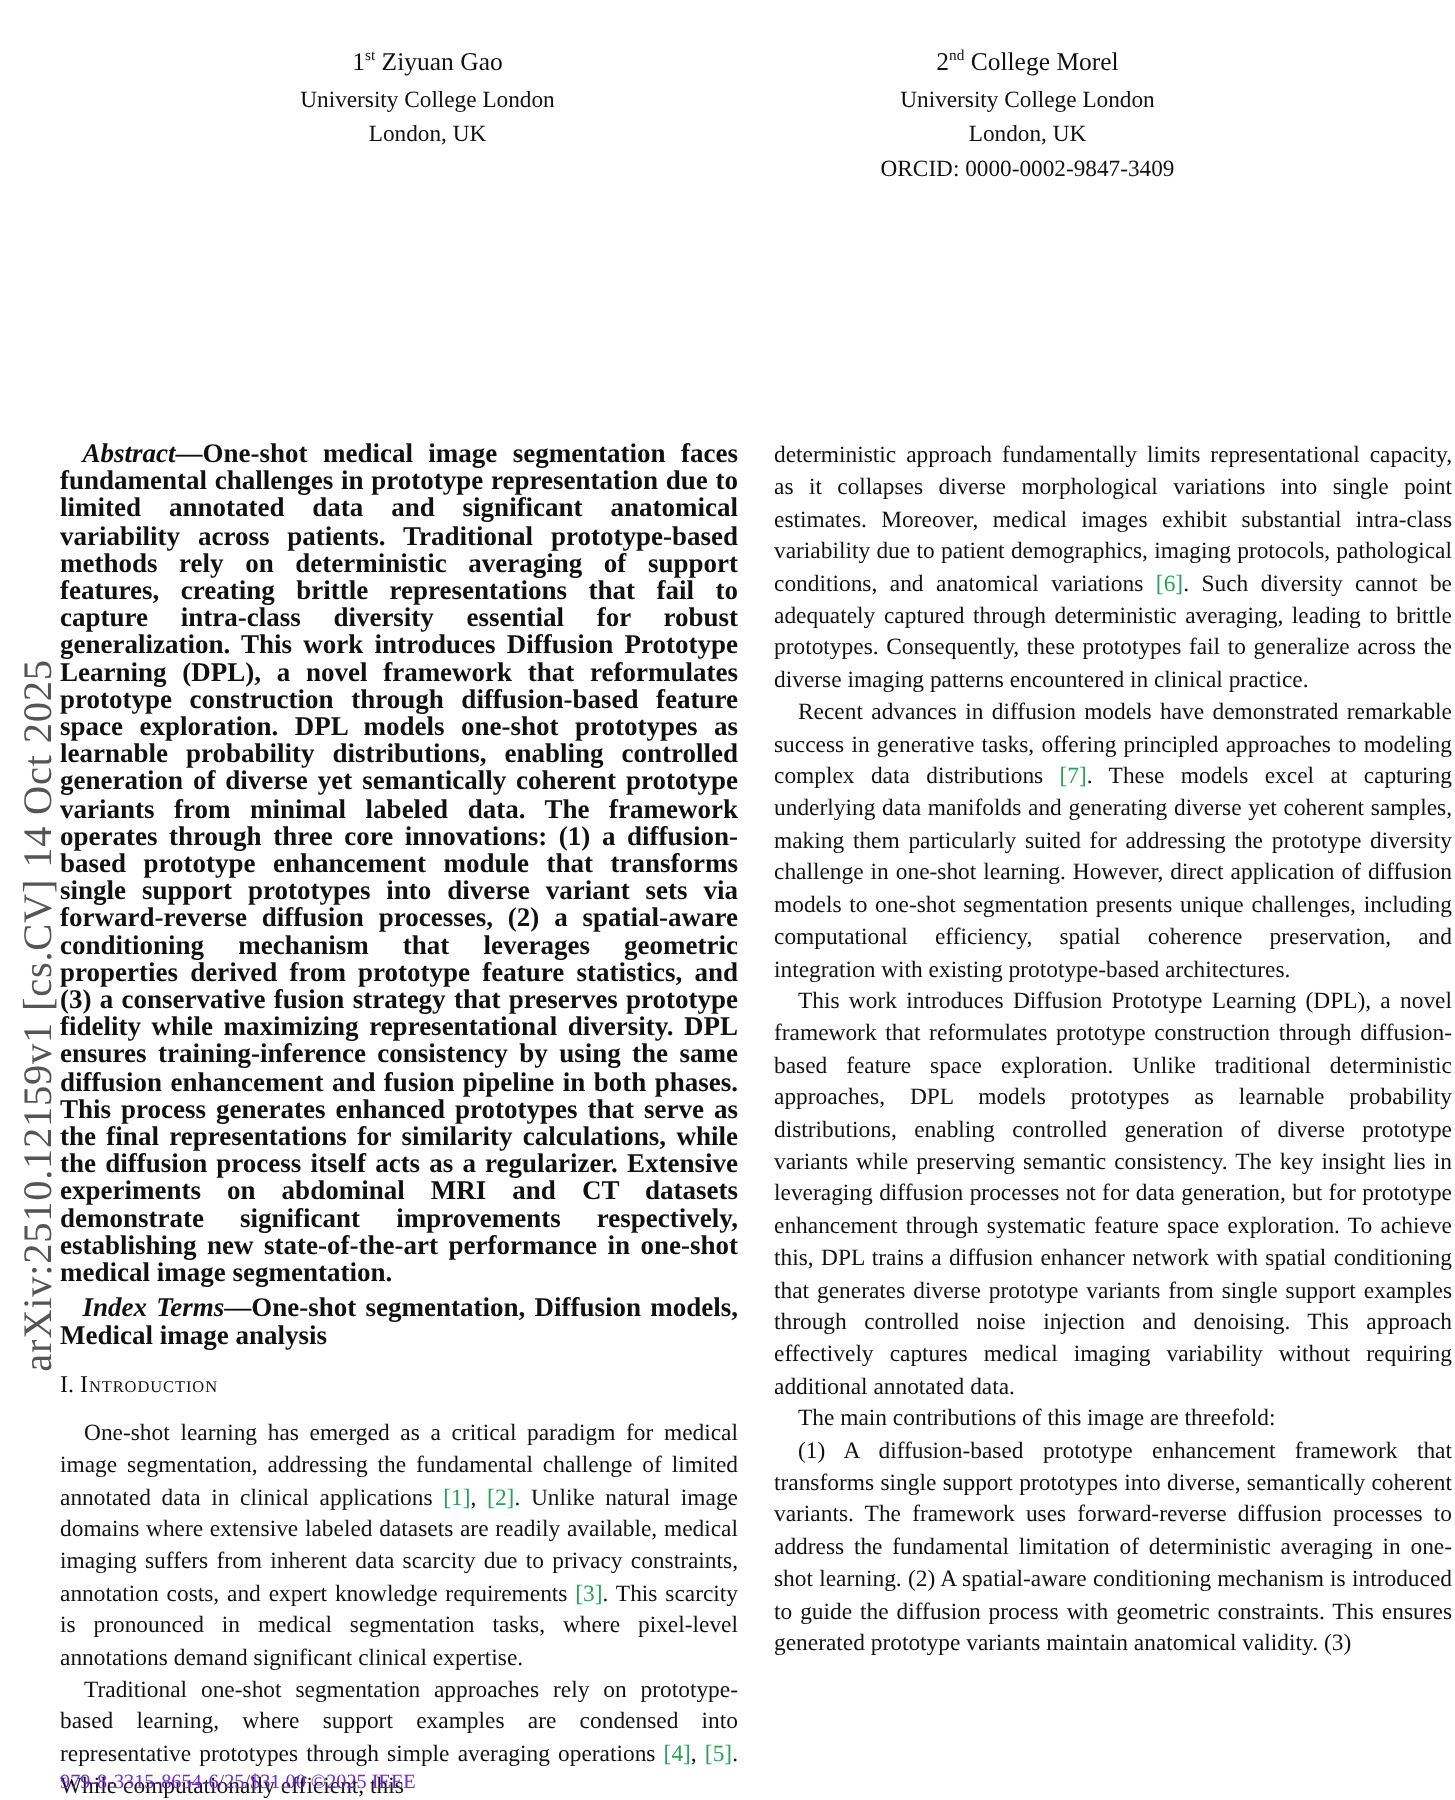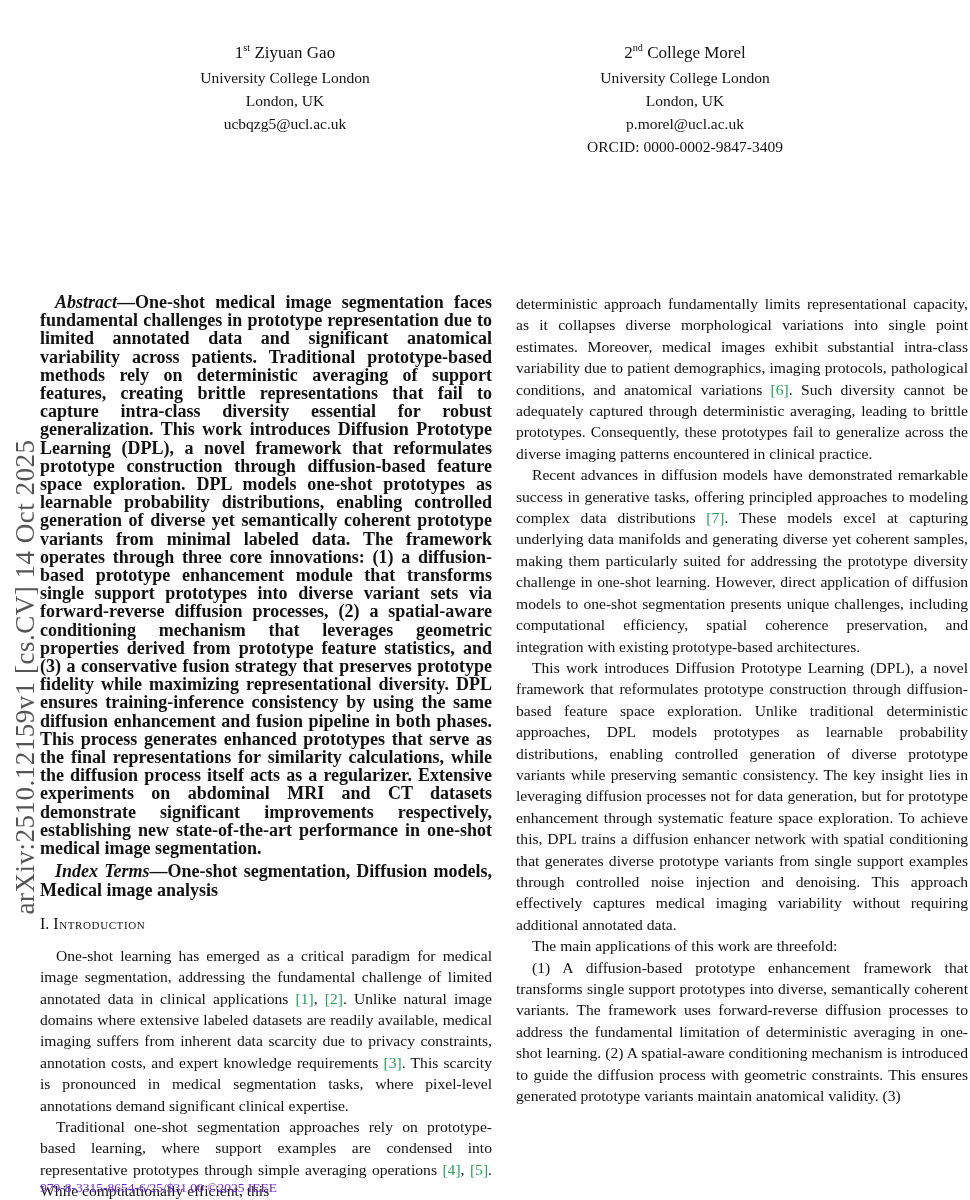--- a/index.html
+++ b/index.html
@@ -30,21 +30,21 @@
     margin:10px auto 0 auto;
     max-width:910px;
     text-align:center;
     font-size:37px;
     line-height:1.40;
     font-weight:400;
   }
   .authors {
     display:flex;
     justify-content:center;
-    margin-top:36px;
+    margin-top:26px;
   }
   .author {
     width:400px;
     text-align:center;
     font-size:15.5px;
     line-height:23px;
   }
   .author .name-line { font-size:17px; margin-bottom:2px; }
   .author .name-line sup { font-size:60%; }
   .author .affil { }
@@ -95,42 +95,40 @@
 <div class="page">
 
   <div class="arxiv-stamp">arXiv:2510.12159v1  [cs.CV]  14 Oct 2025</div>
 
 
   <div class="authors">
     <div class="author">
       <div class="name-line"><span>1</span><sup>st</sup> <span>Ziyuan Gao</span></div>
       <div class="affil">University College London</div>
       <div>London, UK</div>
-      <div>ucbqzg5@ucl.ac.uk</div>
     </div>
     <div class="author">
       <div class="name-line"><span>2</span><sup>nd</sup> <span>College Morel</span></div>
       <div class="affil">University College London</div>
       <div>London, UK</div>
-      <div>p.morel@ucl.ac.uk</div>
       <div>ORCID: 0000-0002-9847-3409</div>
     </div>
   </div>
 
   <div class="col col-left">
     <p class="abstract"><span class="lead-in">Abstract</span><span>—One-shot medical image segmentation faces fundamental challenges in prototype representation due to limited annotated data and significant anatomical variability across patients. Traditional prototype-based methods rely on deterministic averaging of support features, creating brittle representations that fail to capture intra-class diversity essential for robust generalization. This work introduces Diffusion Prototype Learning (DPL), a novel framework that reformulates prototype construction through diffusion-based feature space exploration. DPL models one-shot prototypes as learnable probability distributions, enabling controlled generation of diverse yet semantically coherent prototype variants from minimal labeled data. The framework operates through three core innovations: (1) a diffusion-based prototype enhancement module that transforms single support prototypes into diverse variant sets via forward-reverse diffusion processes, (2) a spatial-aware conditioning mechanism that leverages geometric properties derived from prototype feature statistics, and (3) a conservative fusion strategy that preserves prototype fidelity while maximizing representational diversity. DPL ensures training-inference consistency by using the same diffusion enhancement and fusion pipeline in both phases. This process generates enhanced prototypes that serve as the final representations for similarity calculations, while the diffusion process itself acts as a regularizer. Extensive experiments on abdominal MRI and CT datasets demonstrate significant improvements respectively, establishing new state-of-the-art performance in one-shot medical image segmentation.</span></p>
     <p class="index-terms"><span class="lead-in">Index Terms</span><span>—One-shot segmentation, Diffusion models, Medical image analysis</span></p>
     <div class="section-heading"><span>I.</span> <span class="sc">Introduction</span></div>
     <p class="para"><span>One-shot learning has emerged as a critical paradigm for medical image segmentation, addressing the fundamental challenge of limited annotated data in clinical applications </span><span class="cite">[1]</span><span>, </span><span class="cite">[2]</span><span>. Unlike natural image domains where extensive labeled datasets are readily available, medical imaging suffers from inherent data scarcity due to privacy constraints, annotation costs, and expert knowledge requirements </span><span class="cite">[3]</span><span>. This scarcity is pronounced in medical segmentation tasks, where pixel-level annotations demand significant clinical expertise.</span></p>
     <p class="para"><span>Traditional one-shot segmentation approaches rely on prototype-based learning, where support examples are condensed into representative prototypes through simple averaging operations </span><span class="cite">[4]</span><span>, </span><span class="cite">[5]</span><span>. While computationally efficient, this</span></p>
   </div>
 
   <div class="col col-right">
     <p class="para noindent"><span>deterministic approach fundamentally limits representational capacity, as it collapses diverse morphological variations into single point estimates. Moreover, medical images exhibit substantial intra-class variability due to patient demographics, imaging protocols, pathological conditions, and anatomical variations </span><span class="cite">[6]</span><span>. Such diversity cannot be adequately captured through deterministic averaging, leading to brittle prototypes. Consequently, these prototypes fail to generalize across the diverse imaging patterns encountered in clinical practice.</span></p>
     <p class="para"><span>Recent advances in diffusion models have demonstrated remarkable success in generative tasks, offering principled approaches to modeling complex data distributions </span><span class="cite">[7]</span><span>. These models excel at capturing underlying data manifolds and generating diverse yet coherent samples, making them particularly suited for addressing the prototype diversity challenge in one-shot learning. However, direct application of diffusion models to one-shot segmentation presents unique challenges, including computational efficiency, spatial coherence preservation, and integration with existing prototype-based architectures.</span></p>
     <p class="para">This work introduces Diffusion Prototype Learning (DPL), a novel framework that reformulates prototype construction through diffusion-based feature space exploration. Unlike traditional deterministic approaches, DPL models prototypes as learnable probability distributions, enabling controlled generation of diverse prototype variants while preserving semantic consistency. The key insight lies in leveraging diffusion processes not for data generation, but for prototype enhancement through systematic feature space exploration. To achieve this, DPL trains a diffusion enhancer network with spatial conditioning that generates diverse prototype variants from single support examples through controlled noise injection and denoising. This approach effectively captures medical imaging variability without requiring additional annotated data.</p>
-    <p class="para">The main applications of this work are threefold:</p>
+    <p class="para">The main contributions of this image are threefold:</p>
     <p class="para">(1) A diffusion-based prototype enhancement framework that transforms single support prototypes into diverse, semantically coherent variants. The framework uses forward-reverse diffusion processes to address the fundamental limitation of deterministic averaging in one-shot learning. (2) A spatial-aware conditioning mechanism is introduced to guide the diffusion process with geometric constraints. This ensures generated prototype variants maintain anatomical validity. (3)</p>
   </div>
 
   <div class="footer-note">979-8-3315-8654-6/25/$31.00 ©2025 IEEE</div>
 
 </div>
 
 </body></html>

